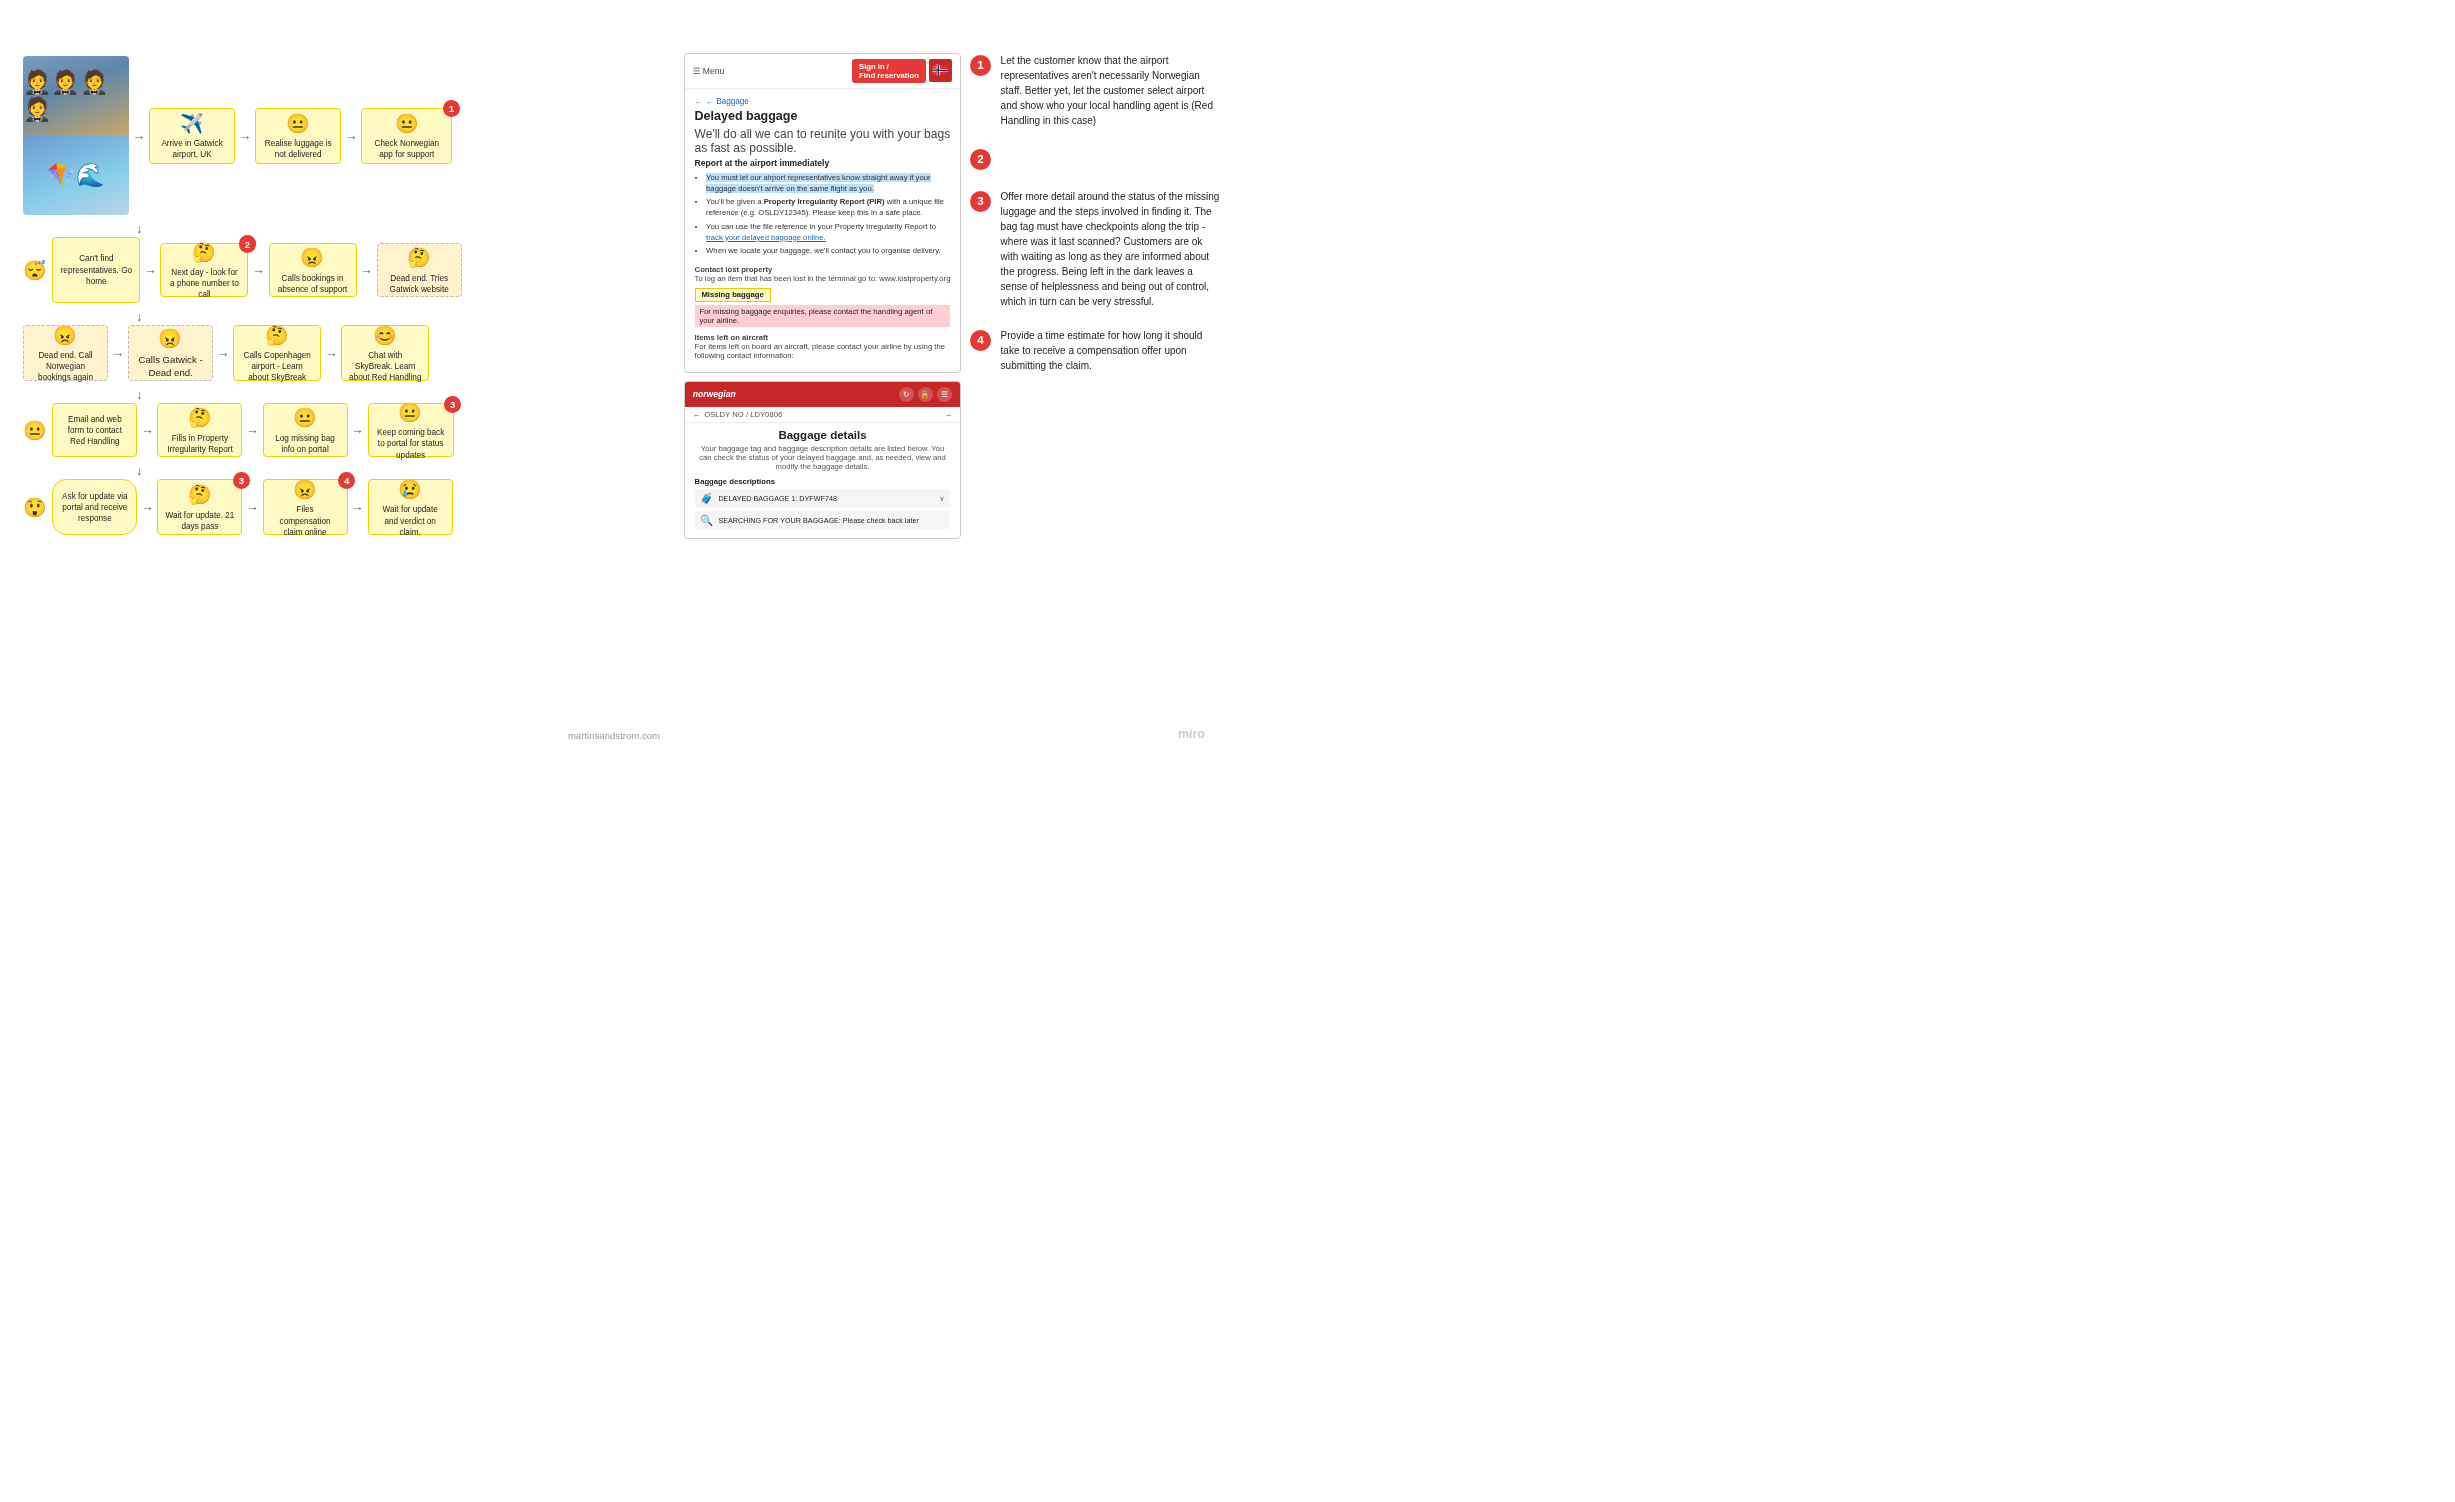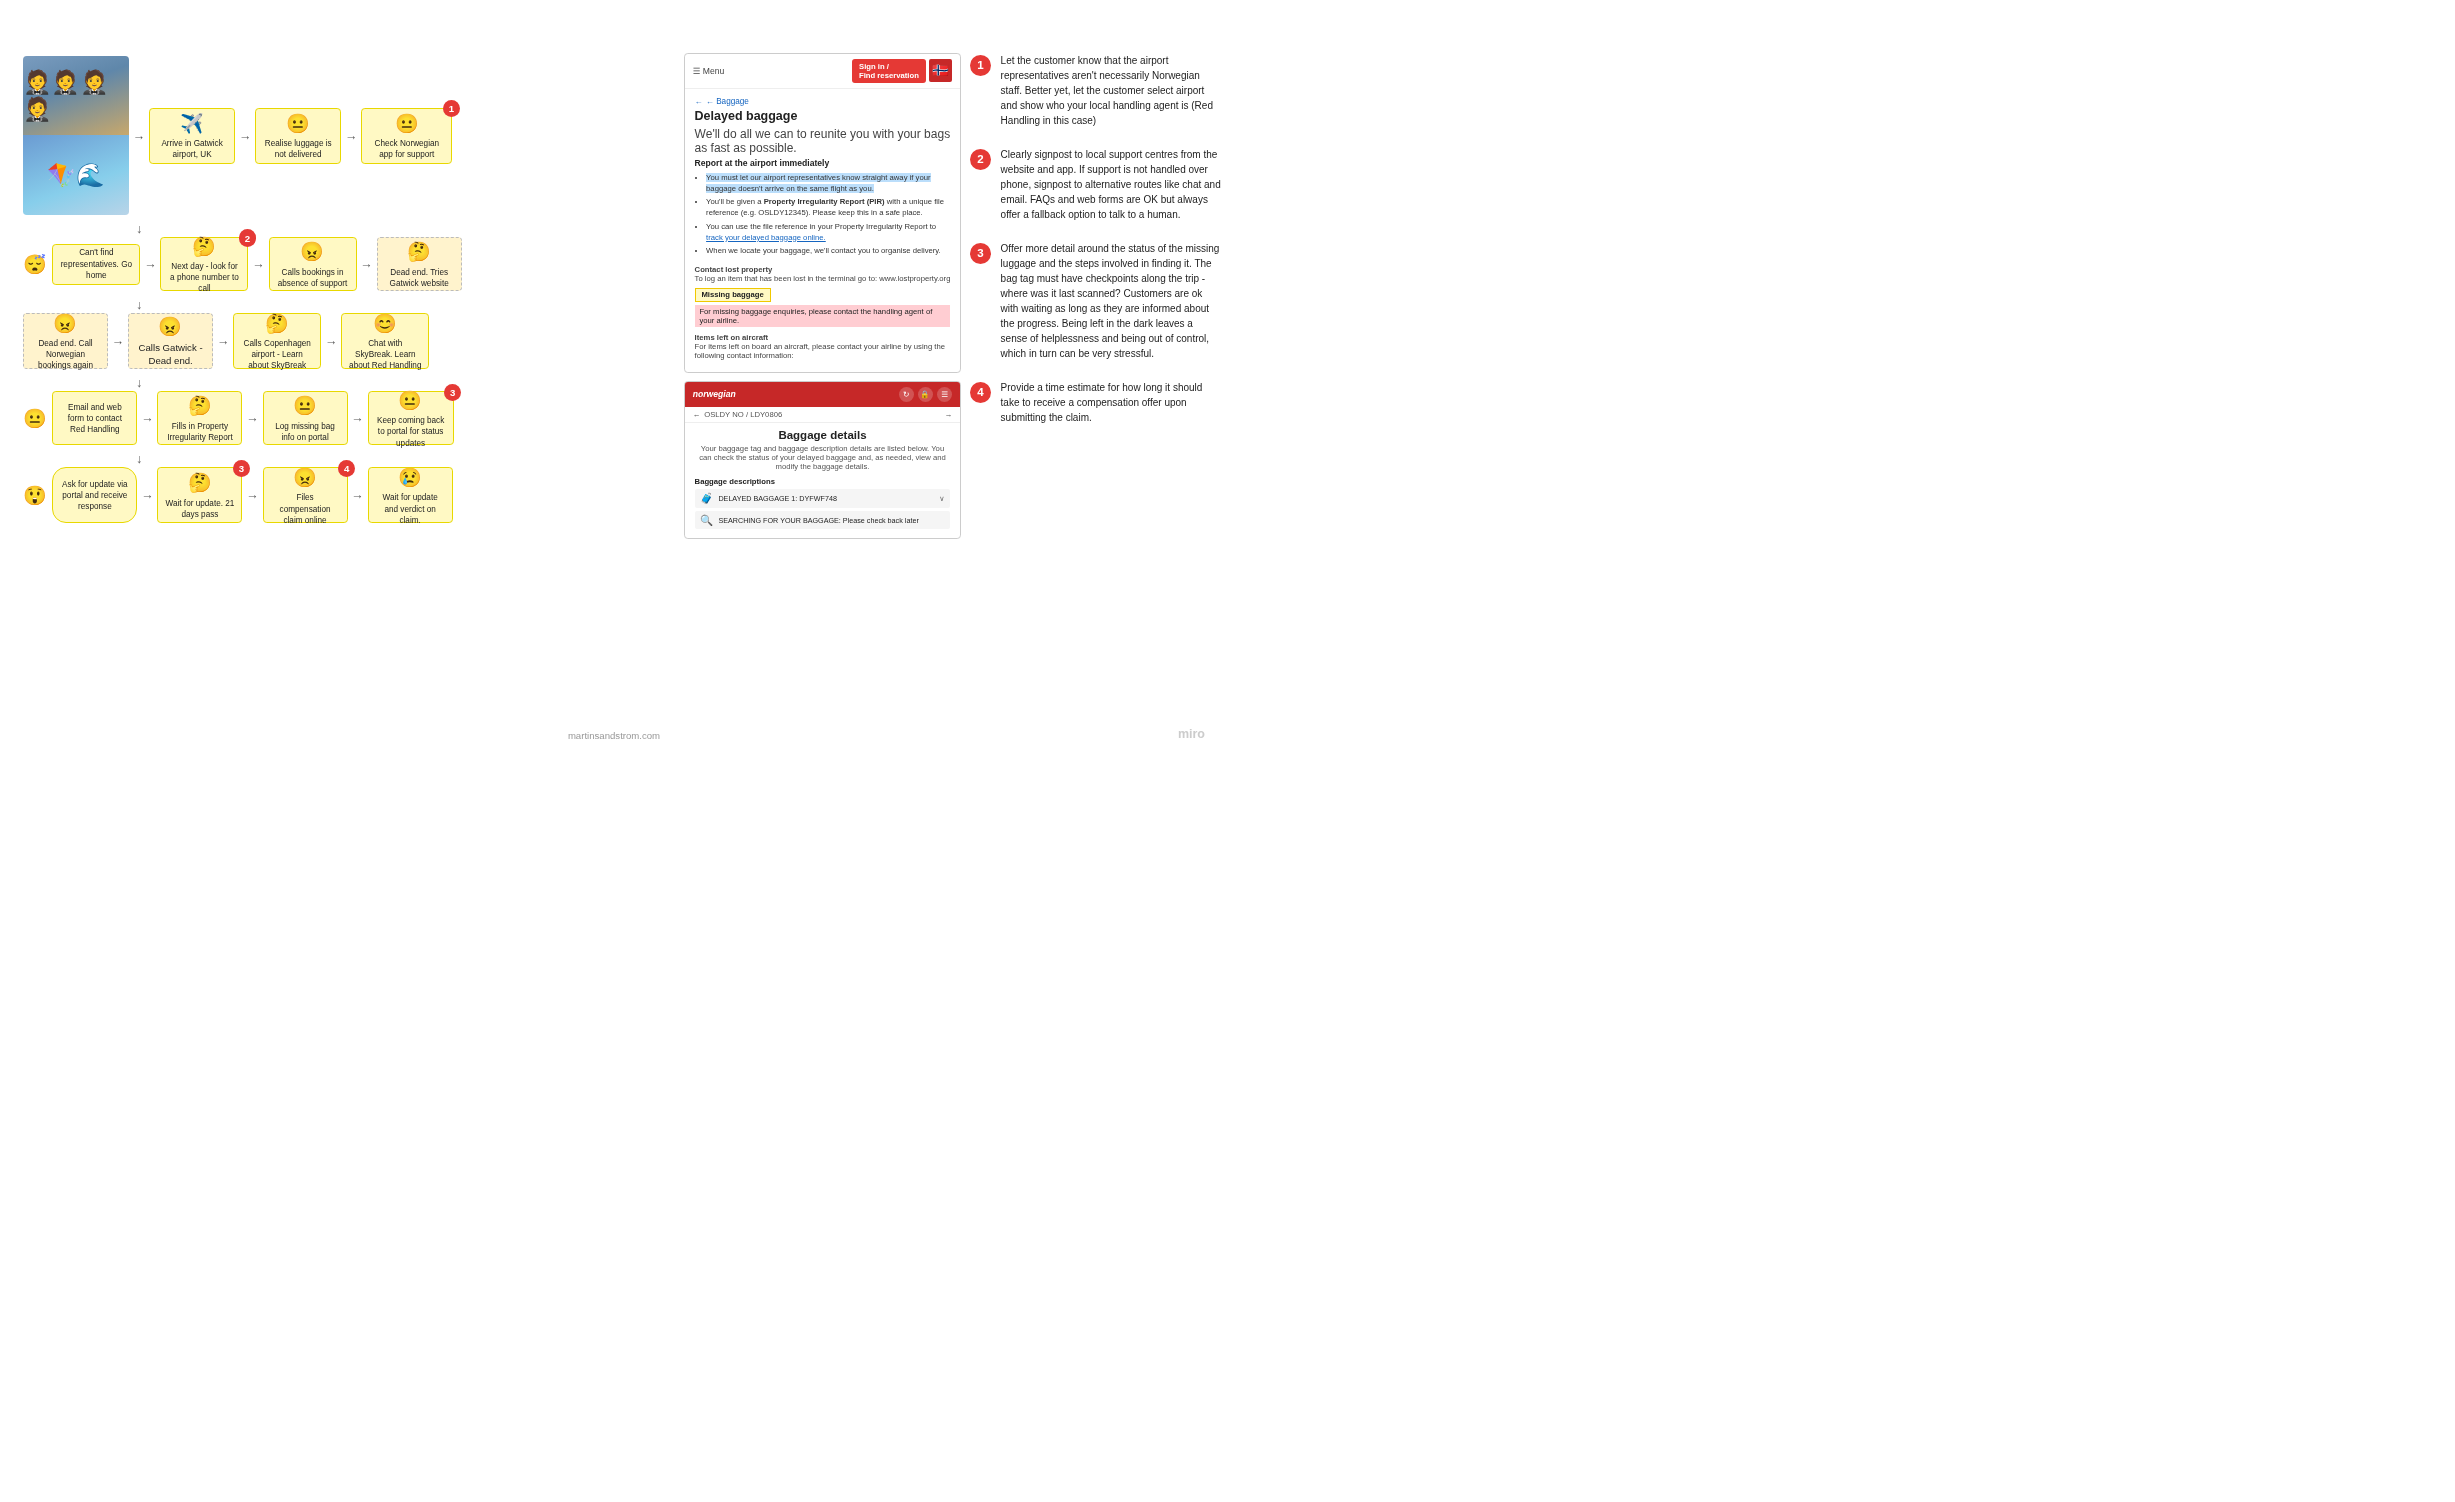--- a/index.html
+++ b/index.html
@@ -419,21 +419,21 @@
       </div>
     </div>
 
     <div style="margin-left:113px; color:#666; font-size:12.5px; margin-bottom:1.9px; line-height:1;">↓</div>
 
     <div class="flow-row">
 
       <div class="flow-emoji" style="margin-right:1.9px;">😴</div>
 
       <div class="node-relative">
-        <div class="flow-node" style="width:88px; height:41px; flex-direction:column; gap:1.9px;">
+        <div class="flow-node" style="width:88px; height:66px; flex-direction:column; gap:1.9px;">
           <span>Can't find representatives. Go home</span>
         </div>
       </div>
       <div class="flow-arrow">→</div>
 
       <div class="node-relative">
         <div class="badge-top-right">2</div>
         <div class="flow-node" style="width:88px; height:54px; flex-direction:column; gap:1.9px;">
           <span class="flow-emoji">🤔</span>
           <span>Next day - look for a phone number to call</span>
@@ -636,21 +636,20 @@
 
   <div class="notes-panel">
 
     <div class="note-item">
       <div class="note-badge">1</div>
       <div class="note-text">Let the customer know that the airport representatives aren't necessarily Norwegian staff. Better yet, let the customer select airport and show who your local handling agent is (Red Handling in this case)</div>
     </div>
 
     <div class="note-item">
       <div class="note-badge">2</div>
-      <div class="note-text">Clearly signpost to local support centres from the website and app. If support is not handled over phone, signpost to alternative routes like chat and email. FAQs and web forms are OK but always offer a fallback option  to talk to a human.</div>
     </div>
 
     <div class="note-item">
       <div class="note-badge">3</div>
       <div class="note-text">Offer more detail around the status of the missing luggage and the steps involved in finding it. The bag tag must have checkpoints along the trip - where was it last scanned? Customers are ok with waiting as long as they are informed about the progress. Being left in the dark leaves a sense of helplessness and being out of control, which in turn can be very stressful.</div>
     </div>
 
     <div class="note-item">
       <div class="note-badge">4</div>
       <div class="note-text">Provide a time estimate for how long it should take to receive a compensation offer upon submitting the claim.</div>

